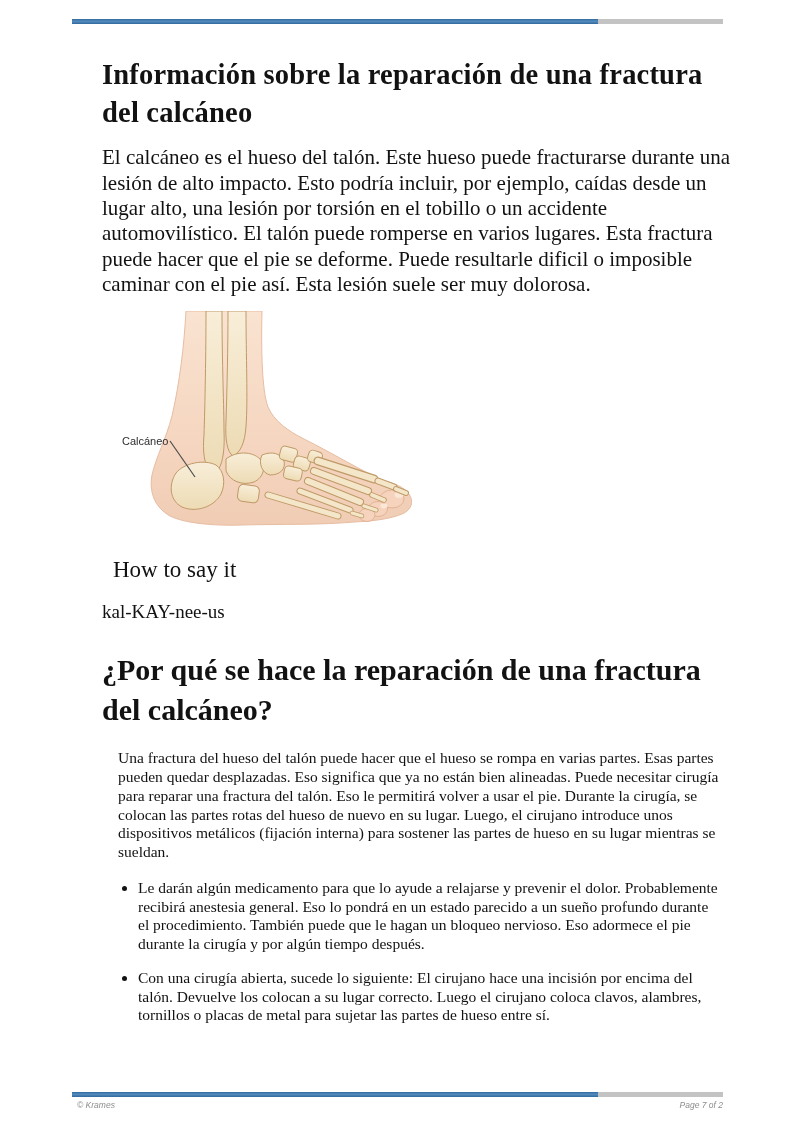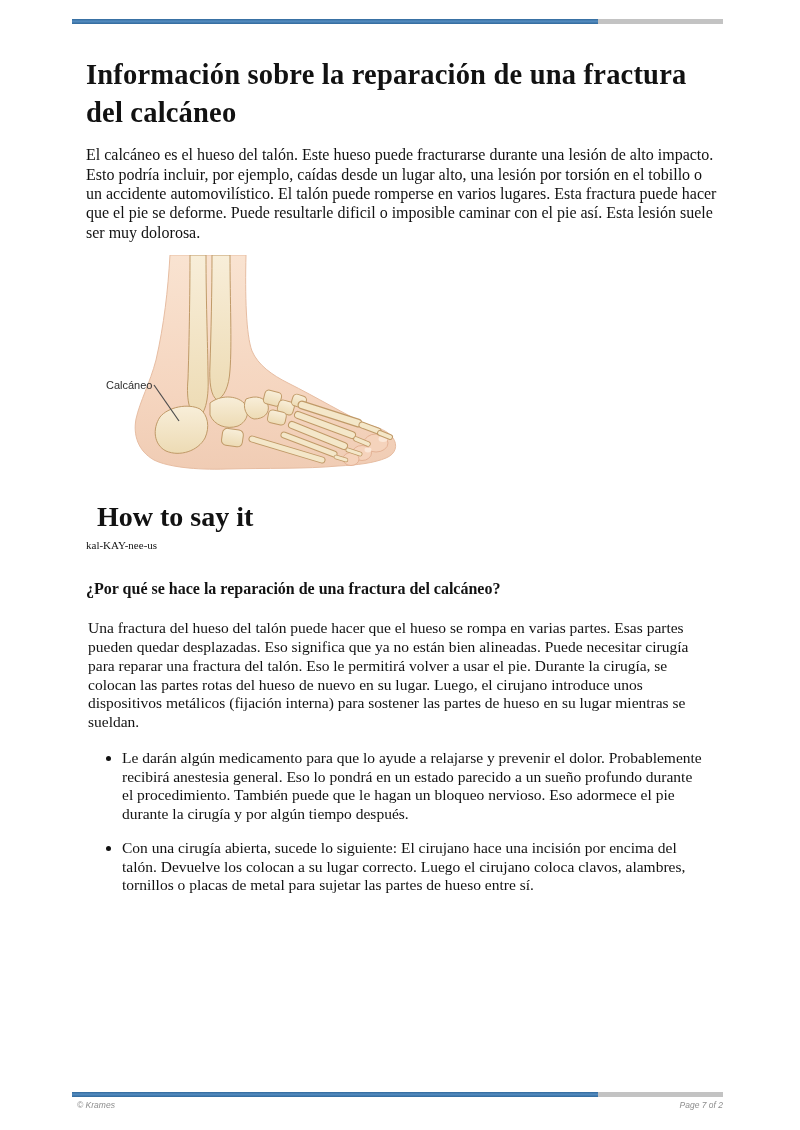--- a/index.html
+++ b/index.html
@@ -7,35 +7,35 @@
     position:relative; width:800px; height:1130px; background:#ffffff;
     font-family:"Liberation Serif", serif; color:#121212; overflow:hidden;
   }
   .rule { position:absolute; left:72px; height:5px; display:flex; width:651px; }
   .rule .rule-blue { width:526px; height:100%;
     background:linear-gradient(#31699c, #548cc0 45%, #31699c); }
   .rule .rule-gray { width:125px; height:100%; background:#c3c3c3; }
   .rule-top { top:19px; }
   .rule-bottom { top:1092px; }
 
-  .content { position:absolute; left:86px; top:24px; width:632px; }
+  .content { position:absolute; left:102px; top:24px; width:632px; }
 
   h1.doc-title { font-size:28.5px; line-height:1.32; font-weight:bold;
     margin:32px 0 0 0; letter-spacing:.2px; }
-  p.body-text { font-size:16px; line-height:1.21; margin:14px 0 0 0; }
+  p.body-text { font-size:21px; line-height:1.21; margin:14px 0 0 0; }
 
   .figure-wrap { position:relative; width:300px; height:218px; margin:13px 0 0 20px;text-align:center; }
   .figure-wrap svg { display:block; width:300px; height:218px; }
   .fig-label-text { font-family:"Liberation Sans", sans-serif; font-size:11px; fill:#2e2e2e; }
 
-  h3.howto-heading { font-size:28px; font-weight:bold; margin:28px 0 0 0; padding-left:11px; }
-  p.pronunciation { font-size:11px; margin:6px 0 0 0; }
+  h3.howto-heading { font-size:23px; font-weight:normal; margin:28px 0 0 0; padding-left:11px; }
+  p.pronunciation { font-size:19px; margin:18px 0 0 0; }
 
-  h2.section-heading { font-size:16px; line-height:1.33; font-weight:bold; margin:27px 0 0 0; }
-  p.section-body { font-size:15.5px; line-height:1.21; margin:20px 0 0 2px; }
+  h2.section-heading { font-size:30px; line-height:1.33; font-weight:bold; margin:27px 0 0 0; }
+  p.section-body { font-size:15.5px; line-height:1.21; margin:20px 0 0 16px; }
 
   ul.surgery-list { margin:17px 16px 0 0; padding:0 0 0 36px; }
   ul.surgery-list li { font-size:15.5px; line-height:1.21; margin:0 0 15px 0; }
 
   .footer-row { position:absolute; top:1100px; left:72px; width:651px;
     display:flex; justify-content:space-between;
     font-family:"Liberation Sans", sans-serif; font-style:italic;
     font-size:8.5px; color:#8d8d8d; }
   .footer-row .copyright { padding-left:5px; }
 </style>

